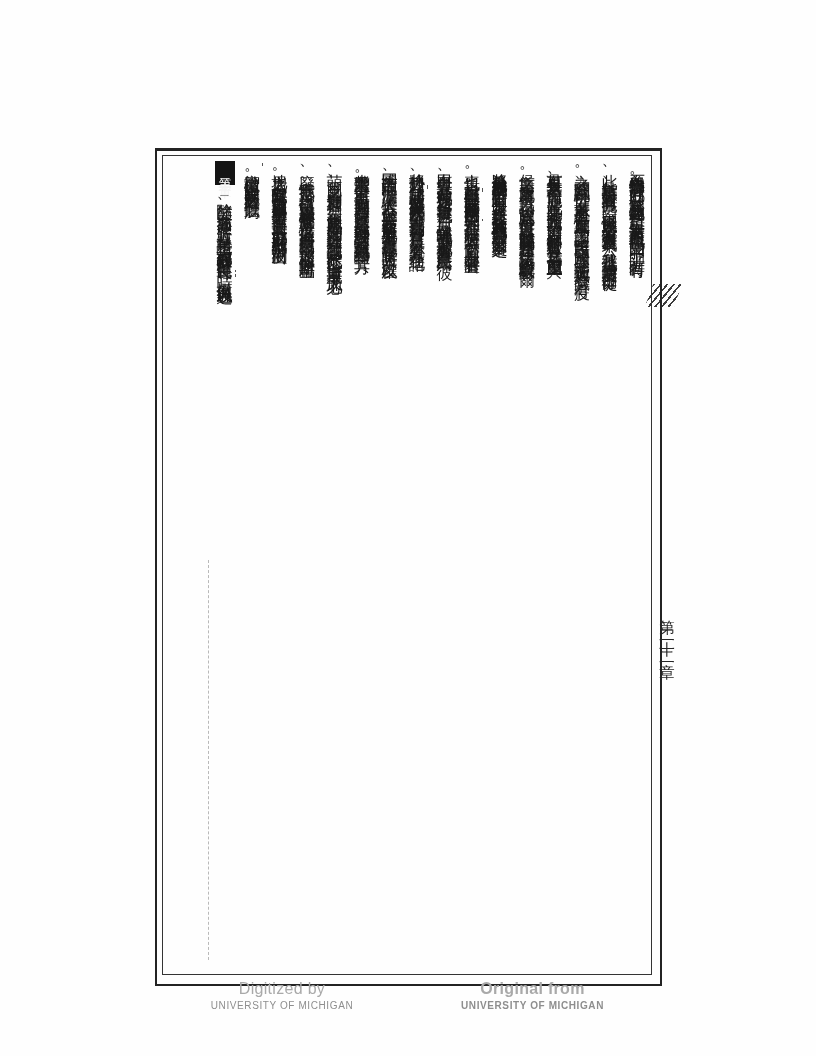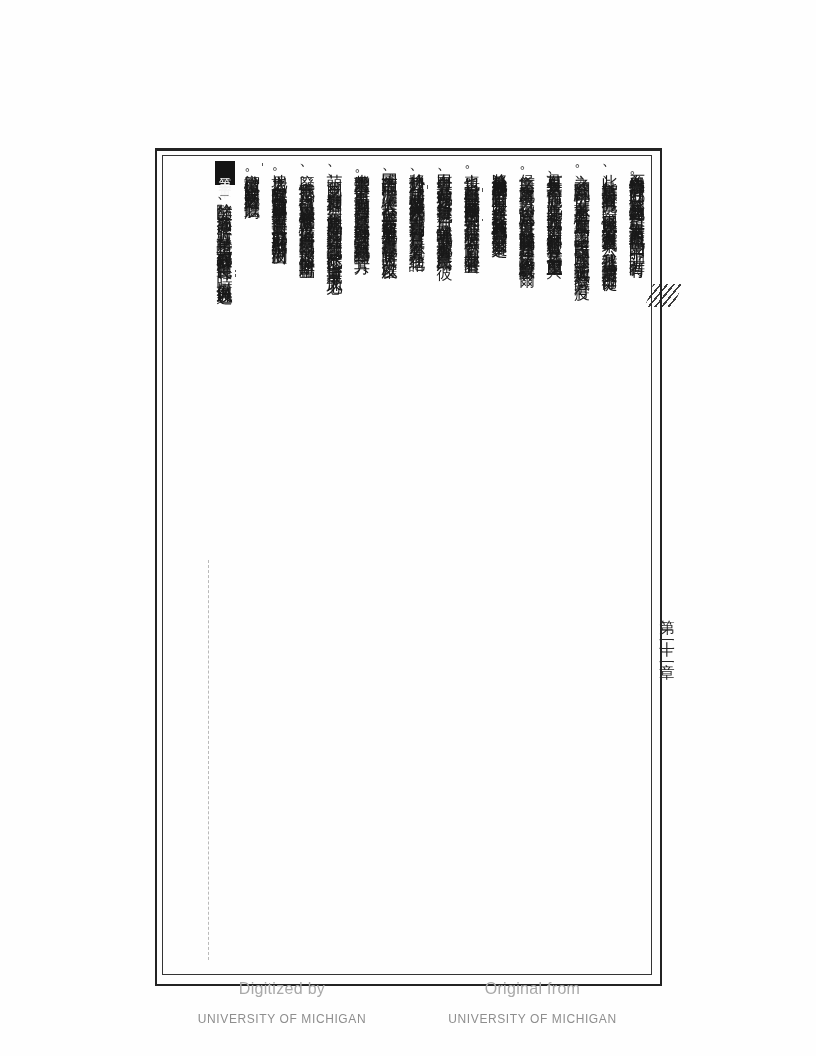--- a/index.html
+++ b/index.html
@@ -26,23 +26,23 @@
                 writing-mode:vertical-rl;text-orientation:upright;
                 font-size:15.5px;letter-spacing:11px;color:#262626;}
   
   .hatch{position:absolute;left:649px;top:284px;width:29px;height:23px;
          transform:skewX(-20deg);
          background:repeating-linear-gradient(115deg,#3c3c3c 0 2px,transparent 2px 6px);}
   
   .footer-block{position:absolute;top:980px;text-align:center;
                 font-family:"Liberation Sans", sans-serif;}
   .fb-left{left:182px;width:200px;}
-  .fb-right{left:430px;width:205px;}
+  .fb-right{left:430px;width:205px;font-weight:bold;}
   .f-small{font-size:16px;color:#a9a9a9;letter-spacing:0.3px;}
-  .f-big{font-size:12px;color:#8e8e8e;letter-spacing:0.6px;margin-top:14px;}
+  .f-big{font-size:10px;color:#8e8e8e;letter-spacing:0.6px;margin-top:2px;}
   
   .artifact{position:absolute;left:208px;top:560px;height:400px;width:0;
             border-left:1px dashed #b9b9b9;}
 </style>
 </head>
 <body>
 
 <div class="scan-page">
 
   <div class="hatch"></div>

